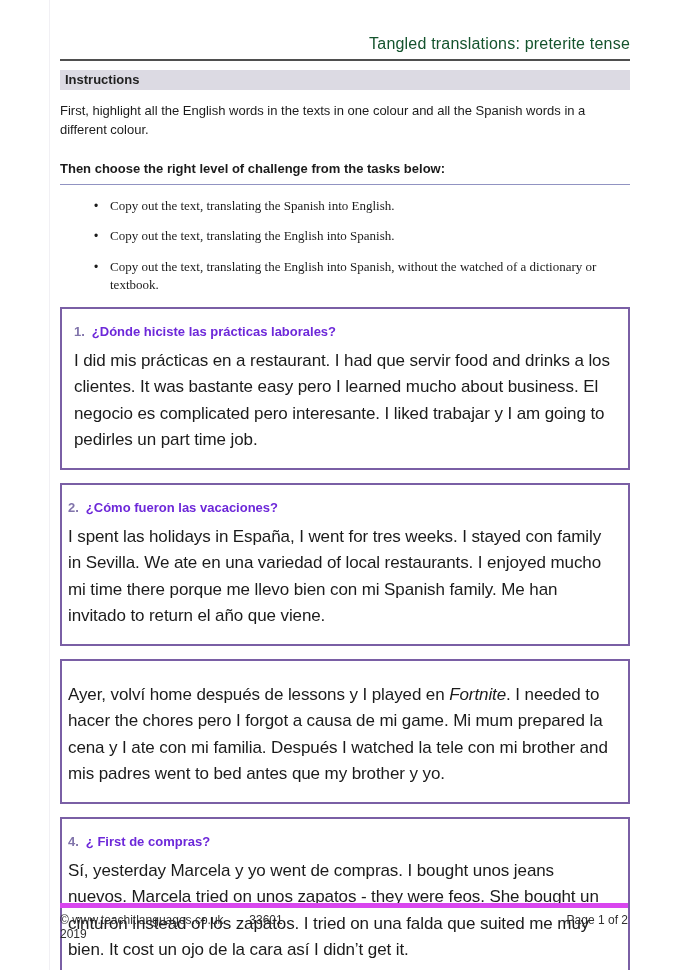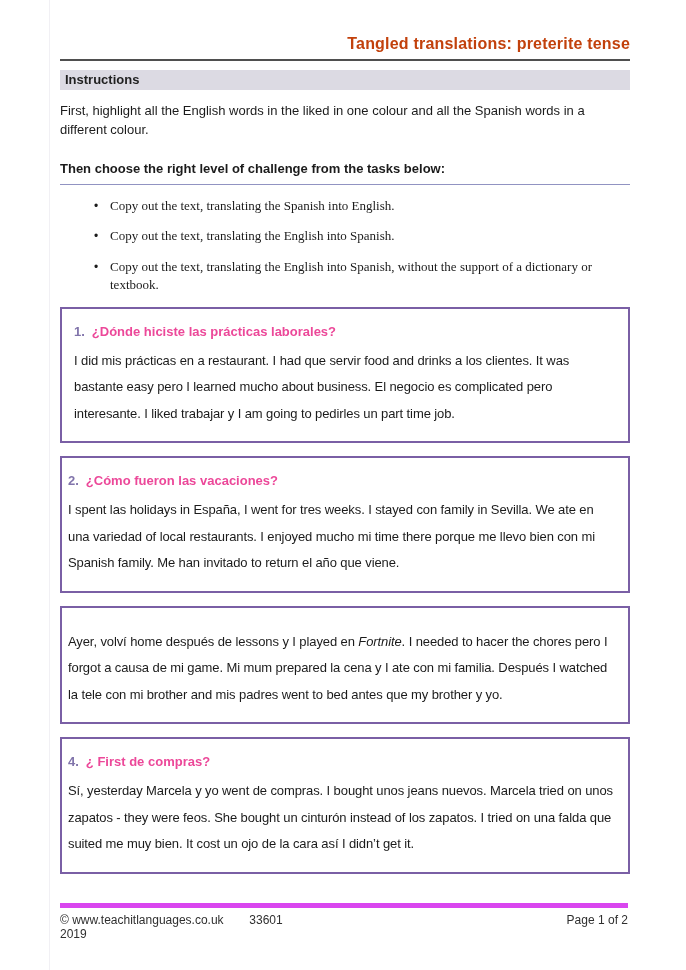--- a/index.html
+++ b/index.html
@@ -16,23 +16,22 @@
     background:#f1f0f4;
   }
   .content {
     position:absolute; left:60px; top:0; width:570px;
   }
   .doc-title {
     margin-top:34px;
     text-align:right;
     font-size:16px;
     line-height:19px;
-    color:#c2410c;
+    color:#14532d;
     letter-spacing:0.2px;
-    font-weight:bold;
   }
   .title-rule {
     margin-top:6px;
     border-top:2px solid #4f4f4f;
     height:0;
   }
   .instructions-bar {
     margin-top:9px;
     background:#dcdae3;
     color:#1f1f1f;
@@ -78,24 +77,24 @@
   .qbox + .qbox { margin-top:13px;padding-left:6px; }
   .qhead {
     font-size:13px;
     font-weight:bold;
     line-height:18px;
   }
   .qnum {
     color:#8174ab;
     margin-right:7px;
   }
-  .qtext { color:#ec4899; }
+  .qtext { color:#6d28d9; }
   .qbody {
     margin:7px 0 0 0;
-    font-size:13px;
+    font-size:17px;
     line-height:26.5px;
     letter-spacing:-0.1px;
     color:#1b1b1b;
   }
   .italic { font-style:italic; }
   .footer {
     position:absolute;
     left:60px; top:903px;
     width:568px;
     border-top:5px solid #d946ef;
@@ -114,36 +113,36 @@
 <div class="page">
   <div class="page-edge"></div>
 
   <div class="content">
 
     <div class="doc-title">Tangled translations: preterite tense</div>
     <div class="title-rule"></div>
 
     <div class="instructions-bar">Instructions</div>
 
-    <p class="para para-first">First, highlight all the English words in the liked in one colour and all the Spanish words in a different colour.</p>
+    <p class="para para-first">First, highlight all the English words in the texts in one colour and all the Spanish words in a different colour.</p>
 
     <p class="para para-underlined">Then choose the right level of challenge from the tasks below:</p>
 
     <div class="tasks">
       <div class="task">
         <span class="bullet">•</span>
         <span class="task-text">Copy out the text, translating the Spanish into English.</span>
       </div>
       <div class="task">
         <span class="bullet">•</span>
         <span class="task-text">Copy out the text, translating the English into Spanish.</span>
       </div>
       <div class="task">
         <span class="bullet">•</span>
-        <span class="task-text">Copy out the text, translating the English into Spanish, without the support of a dictionary or textbook.</span>
+        <span class="task-text">Copy out the text, translating the English into Spanish, without the watched of a dictionary or textbook.</span>
       </div>
     </div>
 
     <section class="qbox">
       <div class="qhead">
         <span class="qnum">1.</span><span class="qtext">¿Dónde hiciste las prácticas laborales?</span>
       </div>
       <p class="qbody">I did mis prácticas en a restaurant. I had que servir food and drinks a los clientes. It was bastante easy pero I learned mucho about business. El negocio es complicated pero interesante. I liked trabajar y I am going to pedirles un part time job.</p>
     </section>
 

